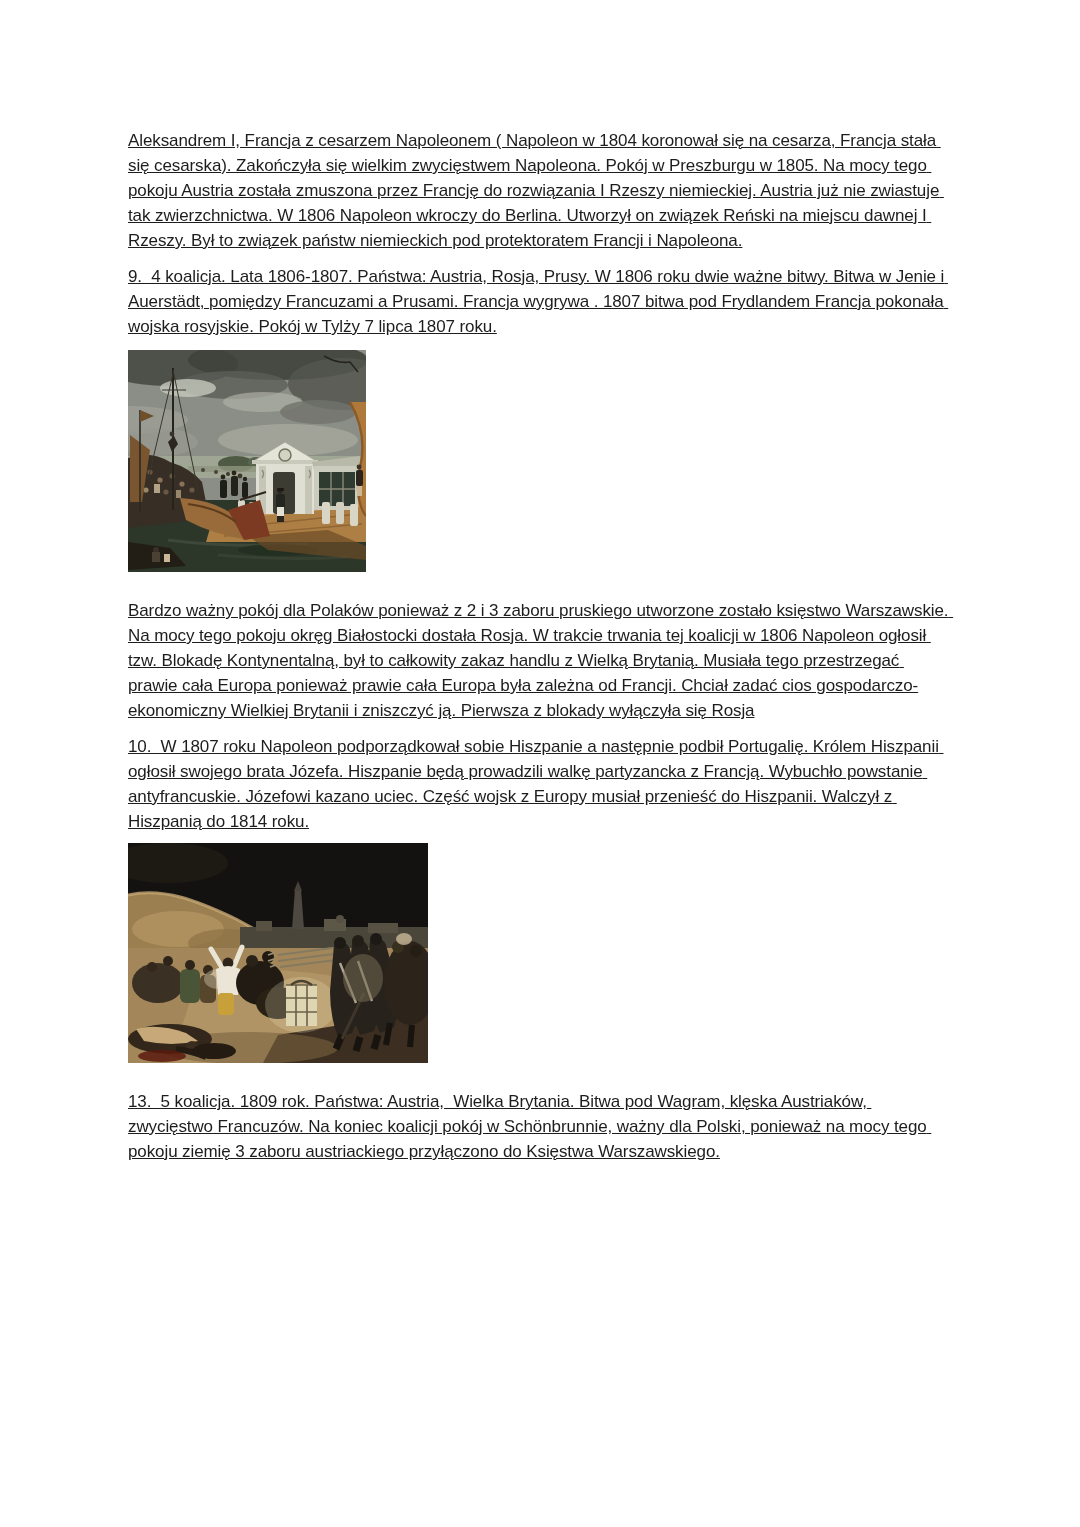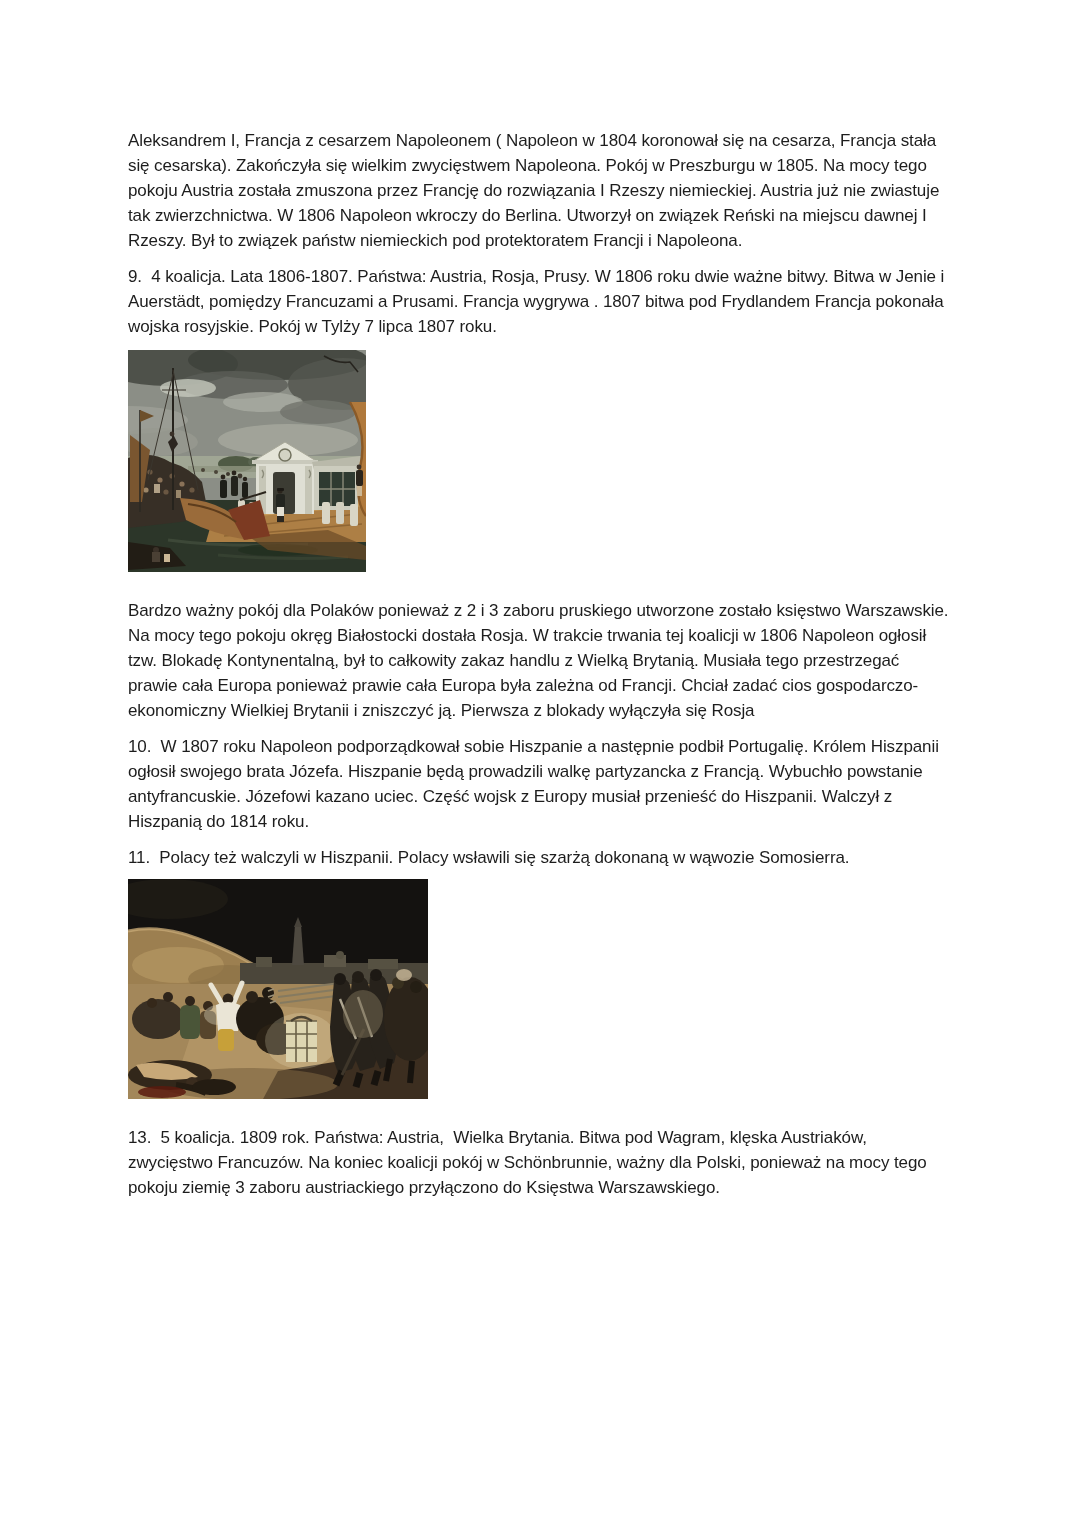--- a/index.html
+++ b/index.html
@@ -18,20 +18,21 @@
     font-family: "Liberation Sans", "DejaVu Sans", sans-serif;
     color: #1d1d1d;
   }
   .doc-paragraph {
     margin: 0 0 11px 0;
     font-size: 17px;
     line-height: 25px;
     letter-spacing: -0.1px;
     white-space: pre-wrap;
     color: #1d1d1d;
+    text-decoration: underline;
   }
   figure.doc-image {
     margin: 6px 0 26px 0;
     padding: 0;
     line-height: 0;
   }
   figure.doc-image svg {
     display: block;
   }
 </style>
@@ -163,21 +164,20 @@
         <circle cx="231" cy="117" r="2.4" fill="#3a3128"></circle>
         <rect x="229" y="136" width="5" height="10" fill="#cbb795"></rect>
       </g>
     </svg>
   </figure>
 
   <p class="doc-paragraph">Bardzo ważny pokój dla Polaków ponieważ z 2 i 3 zaboru pruskiego utworzone zostało księstwo Warszawskie. Na mocy tego pokoju okręg Białostocki dostała Rosja. W trakcie trwania tej koalicji w 1806 Napoleon ogłosił tzw. Blokadę Kontynentalną, był to całkowity zakaz handlu z Wielką Brytanią. Musiała tego przestrzegać prawie cała Europa ponieważ prawie cała Europa była zależna od Francji. Chciał zadać cios gospodarczo-ekonomiczny Wielkiej Brytanii i zniszczyć ją. Pierwsza z blokady wyłączyła się Rosja</p>
 
   <p class="doc-paragraph">10.  W 1807 roku Napoleon podporządkował sobie Hiszpanie a następnie podbił Portugalię. Królem Hiszpanii ogłosił swojego brata Józefa. Hiszpanie będą prowadzili walkę partyzancka z Francją. Wybuchło powstanie antyfrancuskie. Józefowi kazano uciec. Część wojsk z Europy musiał przenieść do Hiszpanii. Walczył z Hiszpanią do 1814 roku.</p>
 
-  <p class="doc-paragraph">11.  Polacy też walczyli w Hiszpanii. Polacy wsławili się szarżą dokonaną w wąwozie Somosierra.</p>
 
   <figure class="doc-image" role="img" style="margin-top:-2px;" aria-label="goya-third-of-may-1808-painting">
     <svg width="300" height="220" viewBox="0 0 300 220" xmlns="http://www.w3.org/2000/svg">
 
       <g>
         <rect x="0" y="0" width="300" height="120" fill="#141210"></rect>
         <ellipse cx="40" cy="20" rx="60" ry="20" fill="#231f17" opacity="0.6"></ellipse>
       </g>
 
       <g>

